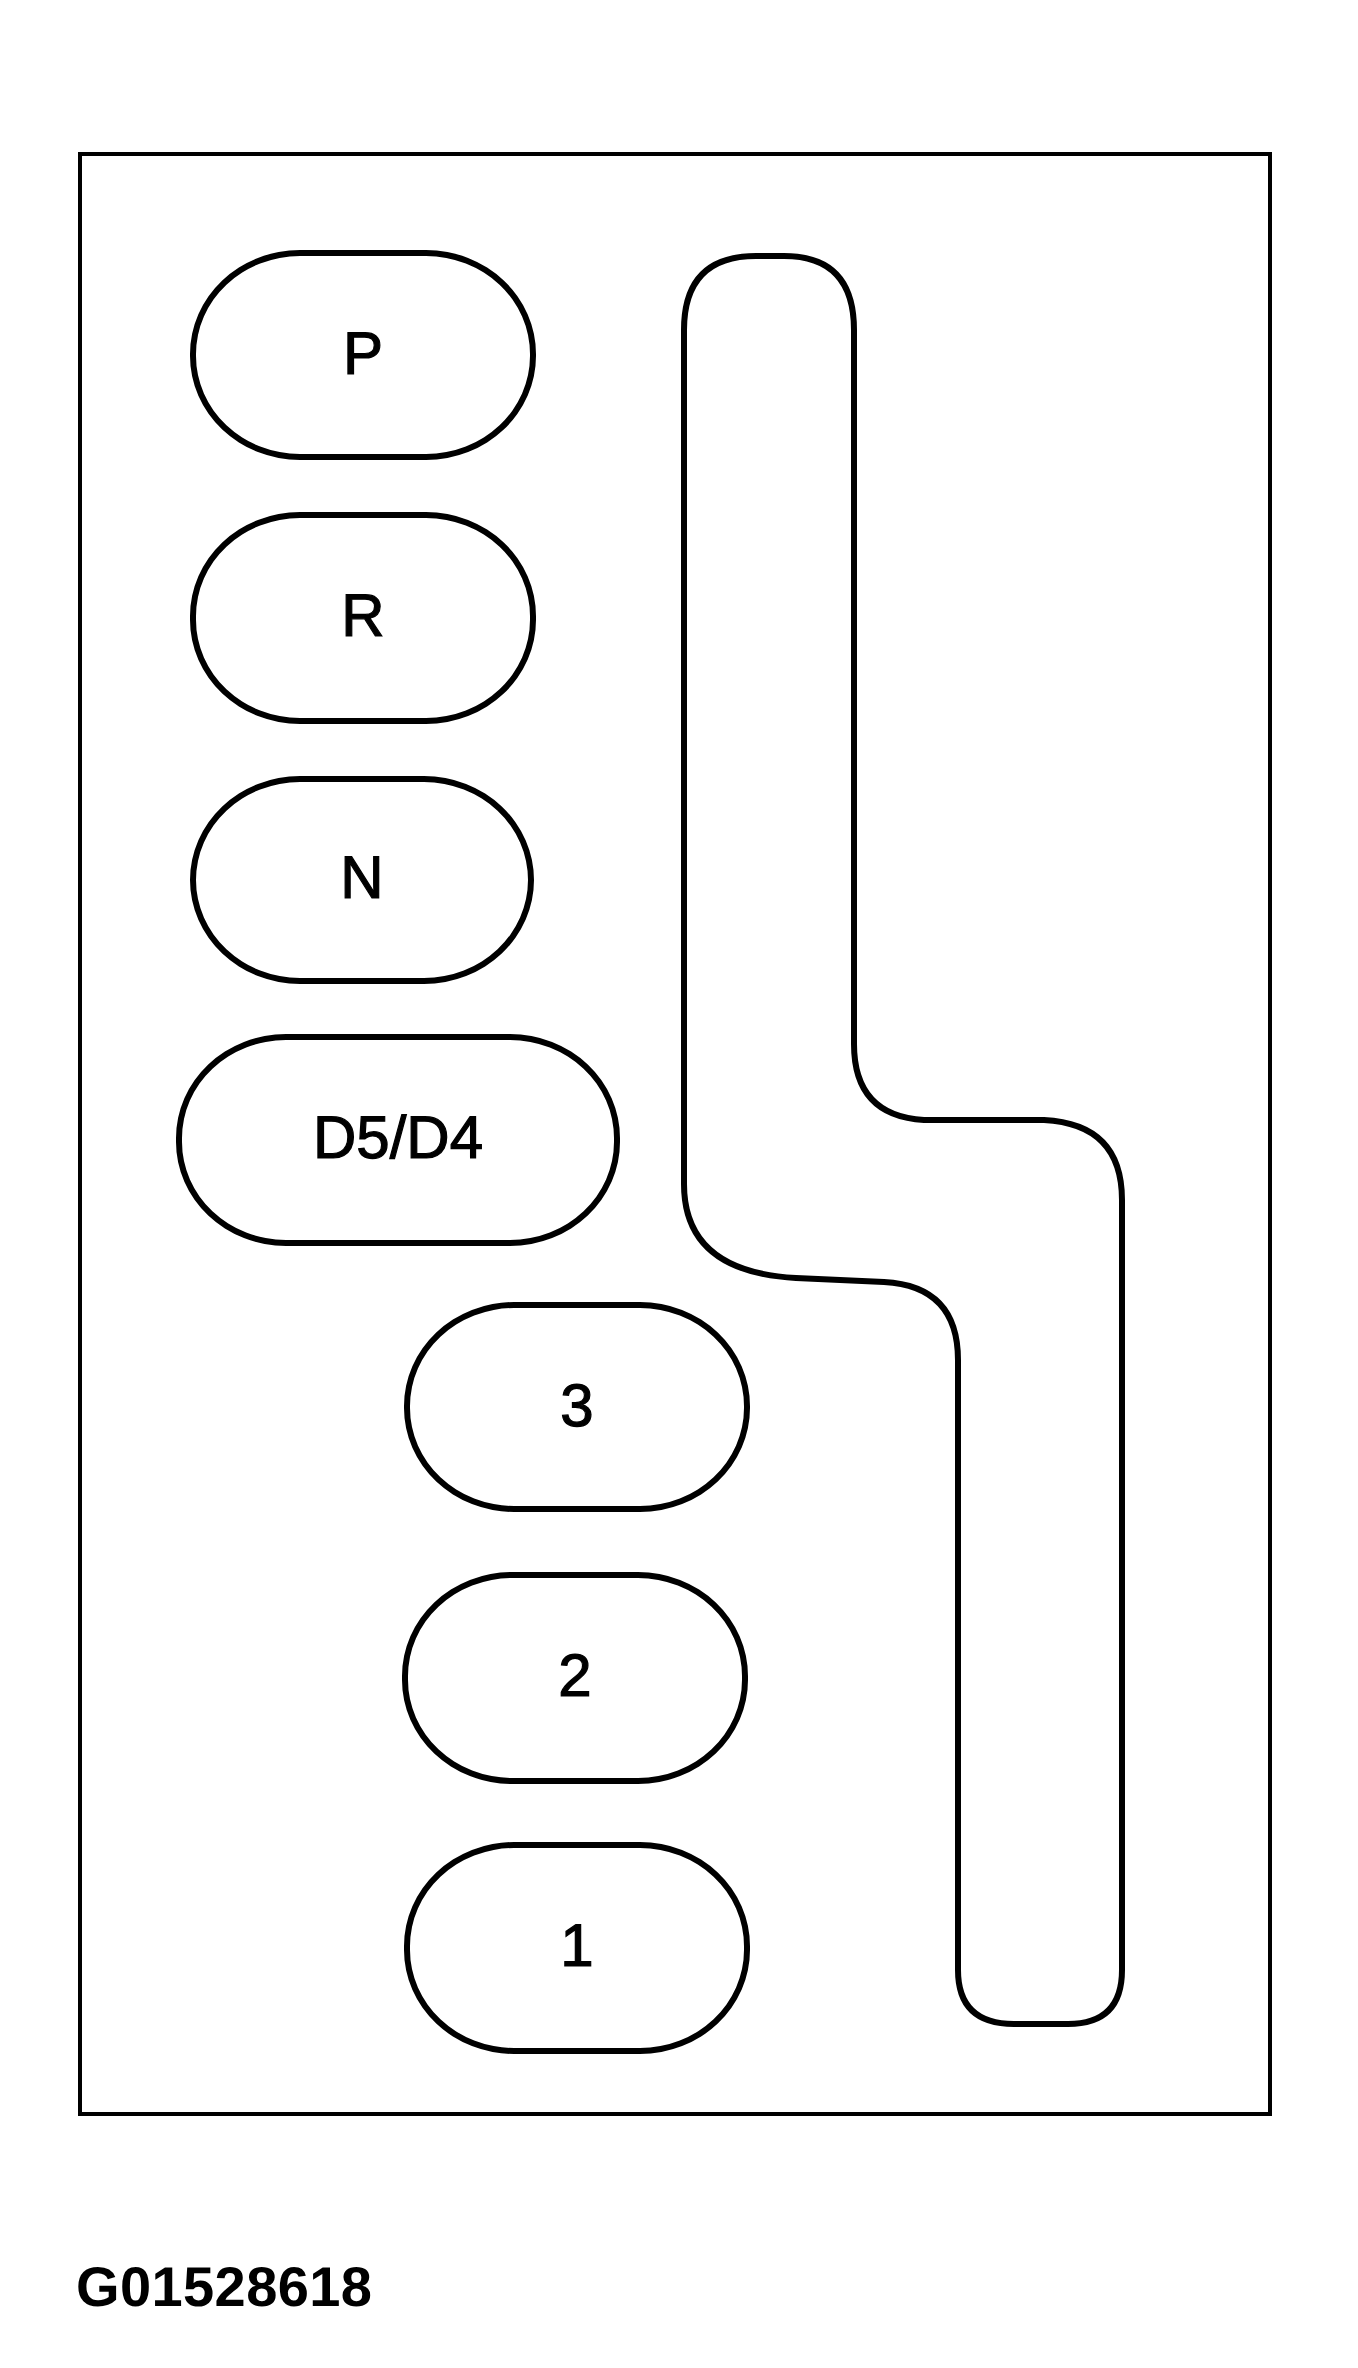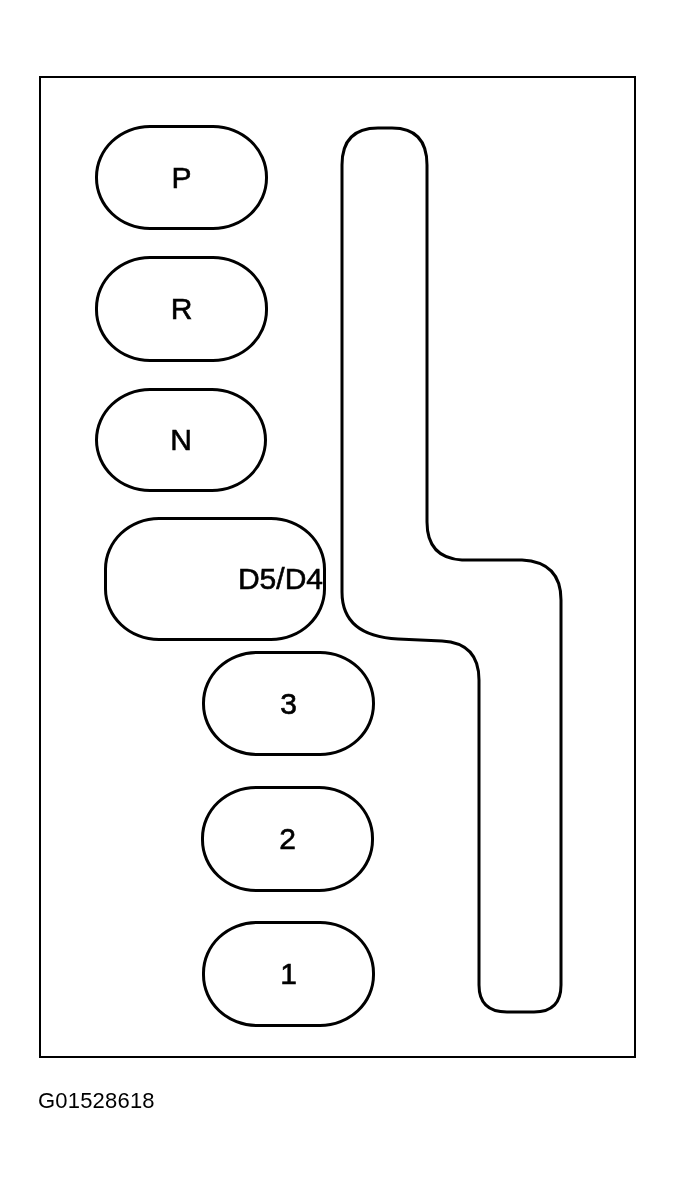--- a/index.html
+++ b/index.html
@@ -10,22 +10,22 @@
     }
     .pill {
       position: absolute; box-sizing: border-box;
       border: 3px solid #000; border-radius: 55px / 52px;
       display: flex; align-items: center; justify-content: center;
       font-size: 30px; color: #000; background: #fff; cursor: pointer;
       -webkit-text-stroke: 0.6px #000;
     }
     .gate-svg { position: absolute; left: 0; top: 0; }
     .caption {
-      position: absolute; left: 38px; top: 1088px;
-      font-size: 22px; font-weight: normal; color: #000; letter-spacing: 0.2px;
+      position: absolute; left: 38px; top: 1128px;
+      font-size: 28px; font-weight: bold; color: #000; letter-spacing: 0.2px;
     }
   </style>
 </head>
 <body>
 
 <div class="frame"></div>
 
 <svg class="gate-svg" width="679" height="1184" viewBox="0 0 679 1184">
   <path d="M 342 165
            Q 342 128 378 128
@@ -51,21 +51,21 @@
 </div>
 
 <div class="pill" style="left:95px; top:256px; width:173px; height:106px;">
   <span>R</span>
 </div>
 
 <div class="pill" style="left:95px; top:388px; width:172px; height:104px;">
   <span>N</span>
 </div>
 
-<div class="pill" style="left:104px; top:517px; width:222px; height:124px;justify-content:flex-end;">
+<div class="pill" style="left:88px; top:517px; width:222px; height:106px;">
   <span>D5/D4</span>
 </div>
 
 <div class="pill" style="left:202px; top:651px; width:173px; height:105px;">
   <span>3</span>
 </div>
 
 <div class="pill" style="left:201px; top:786px; width:173px; height:106px;">
   <span>2</span>
 </div>

